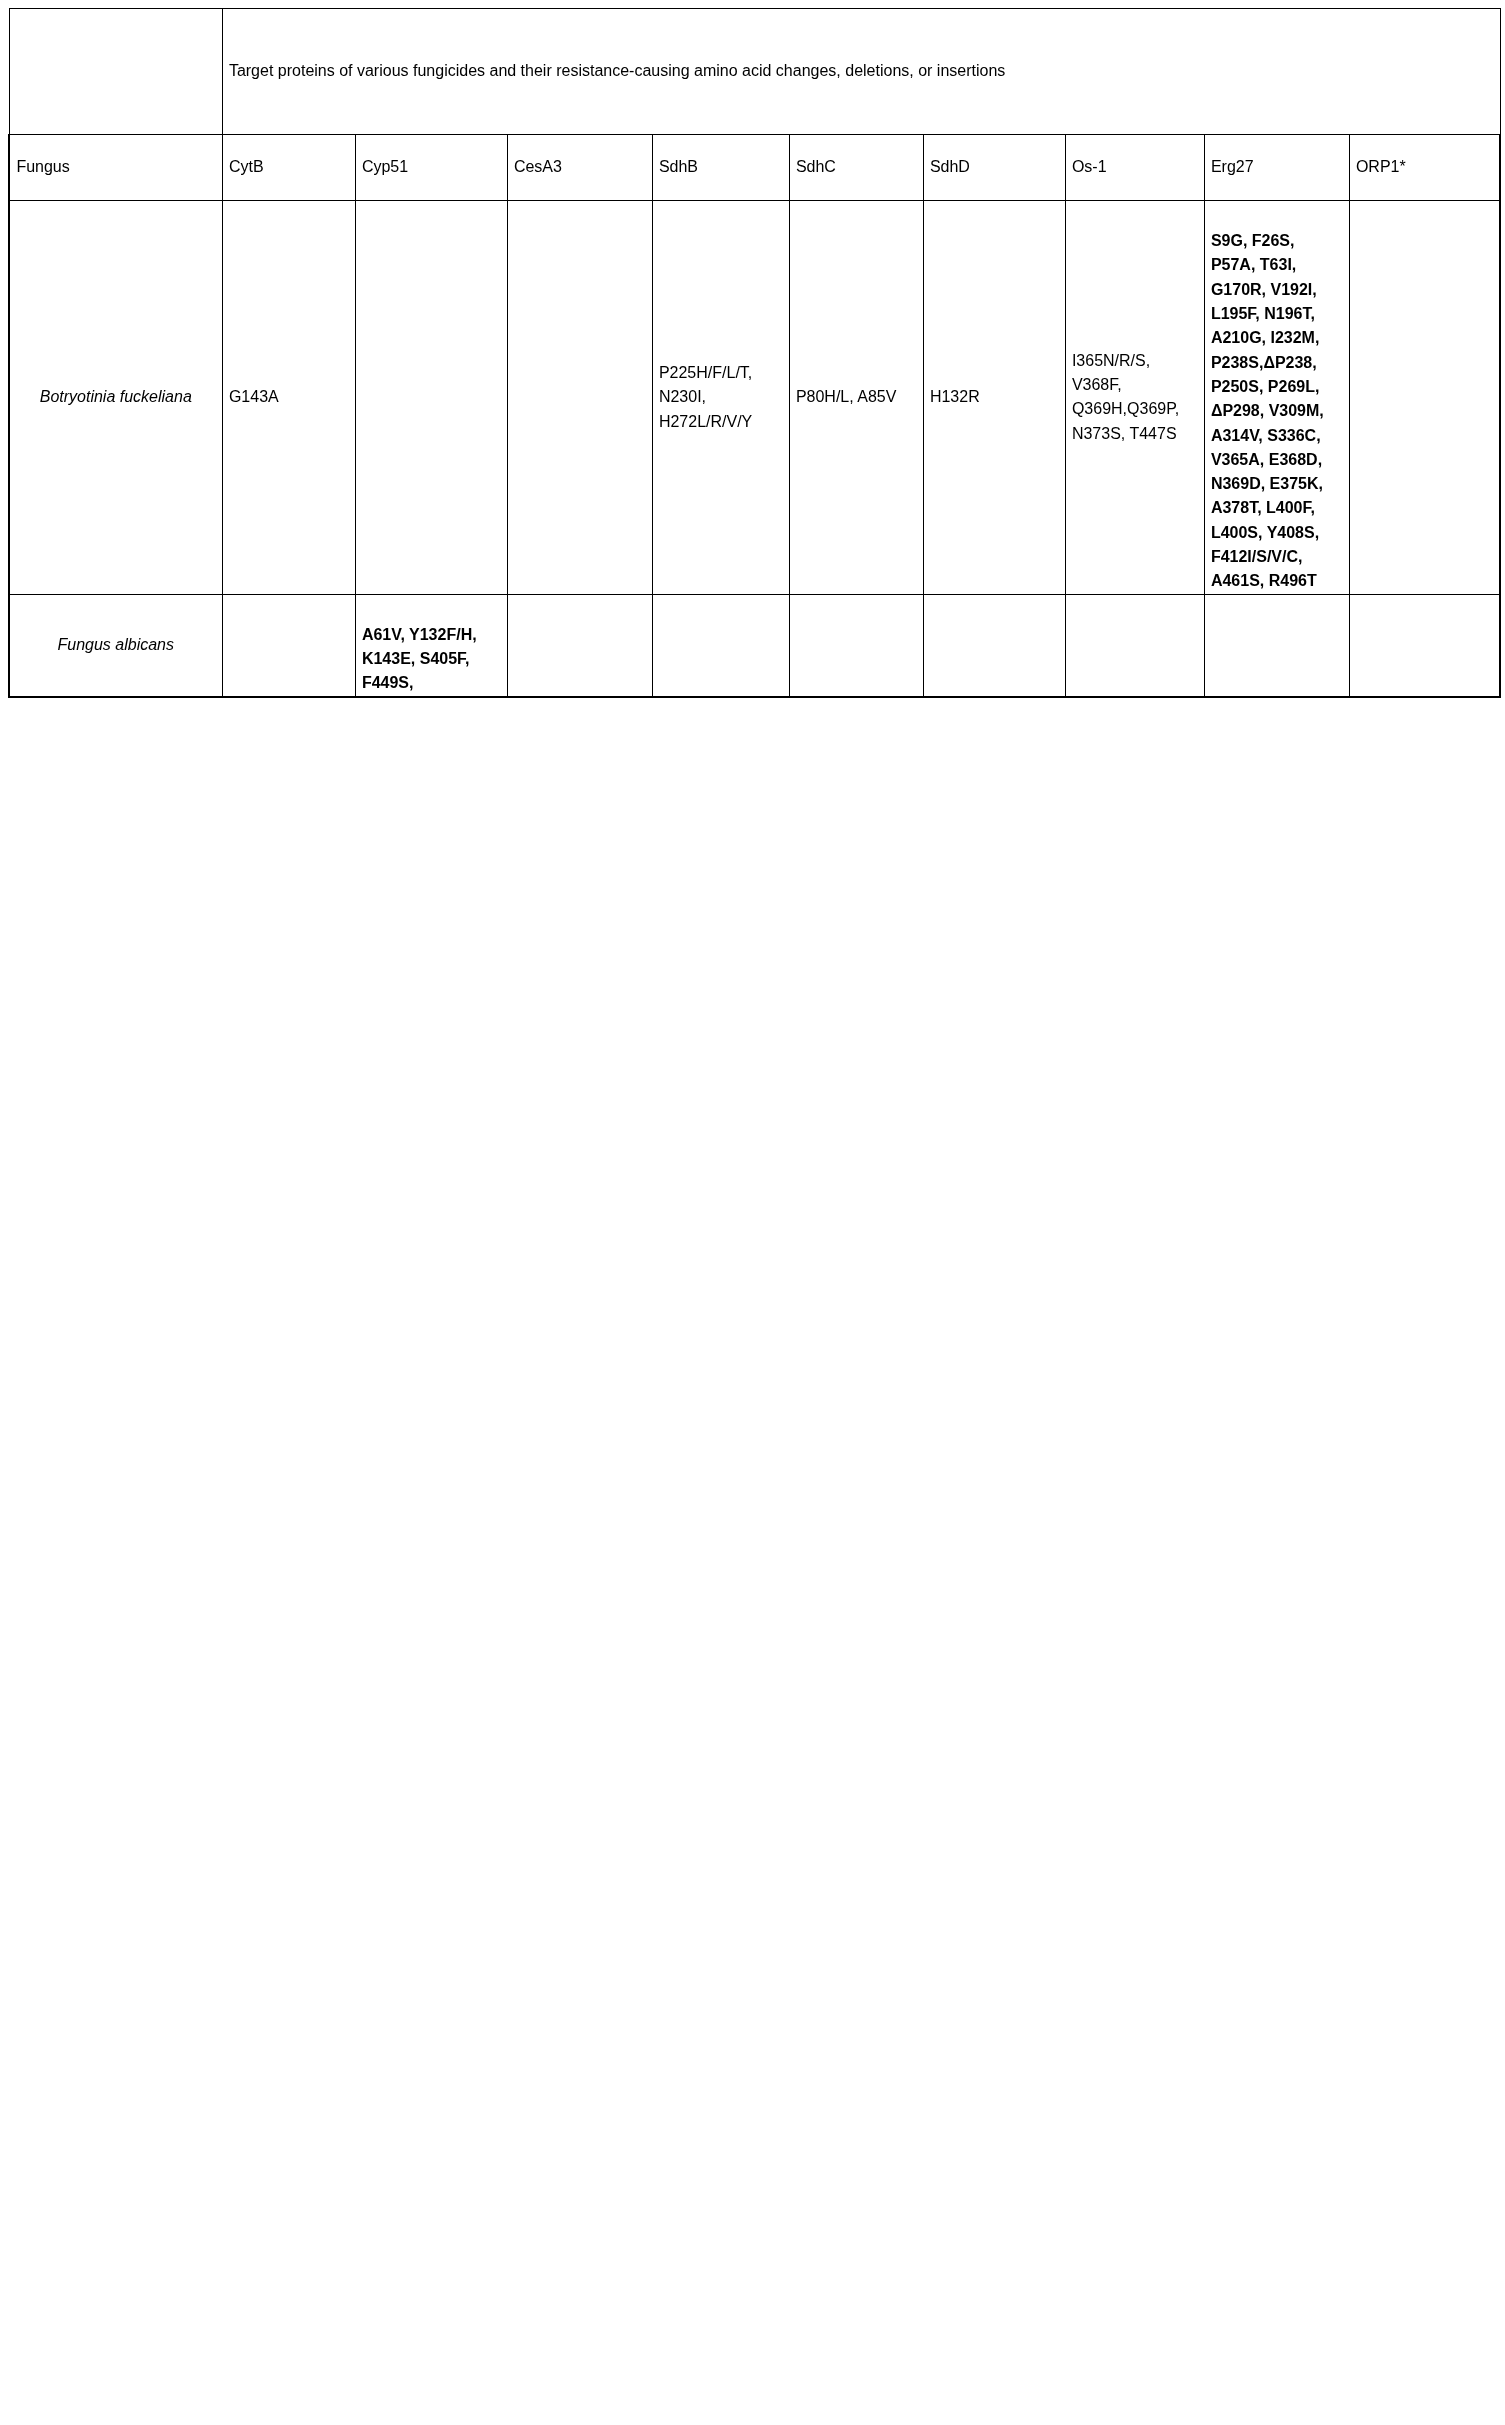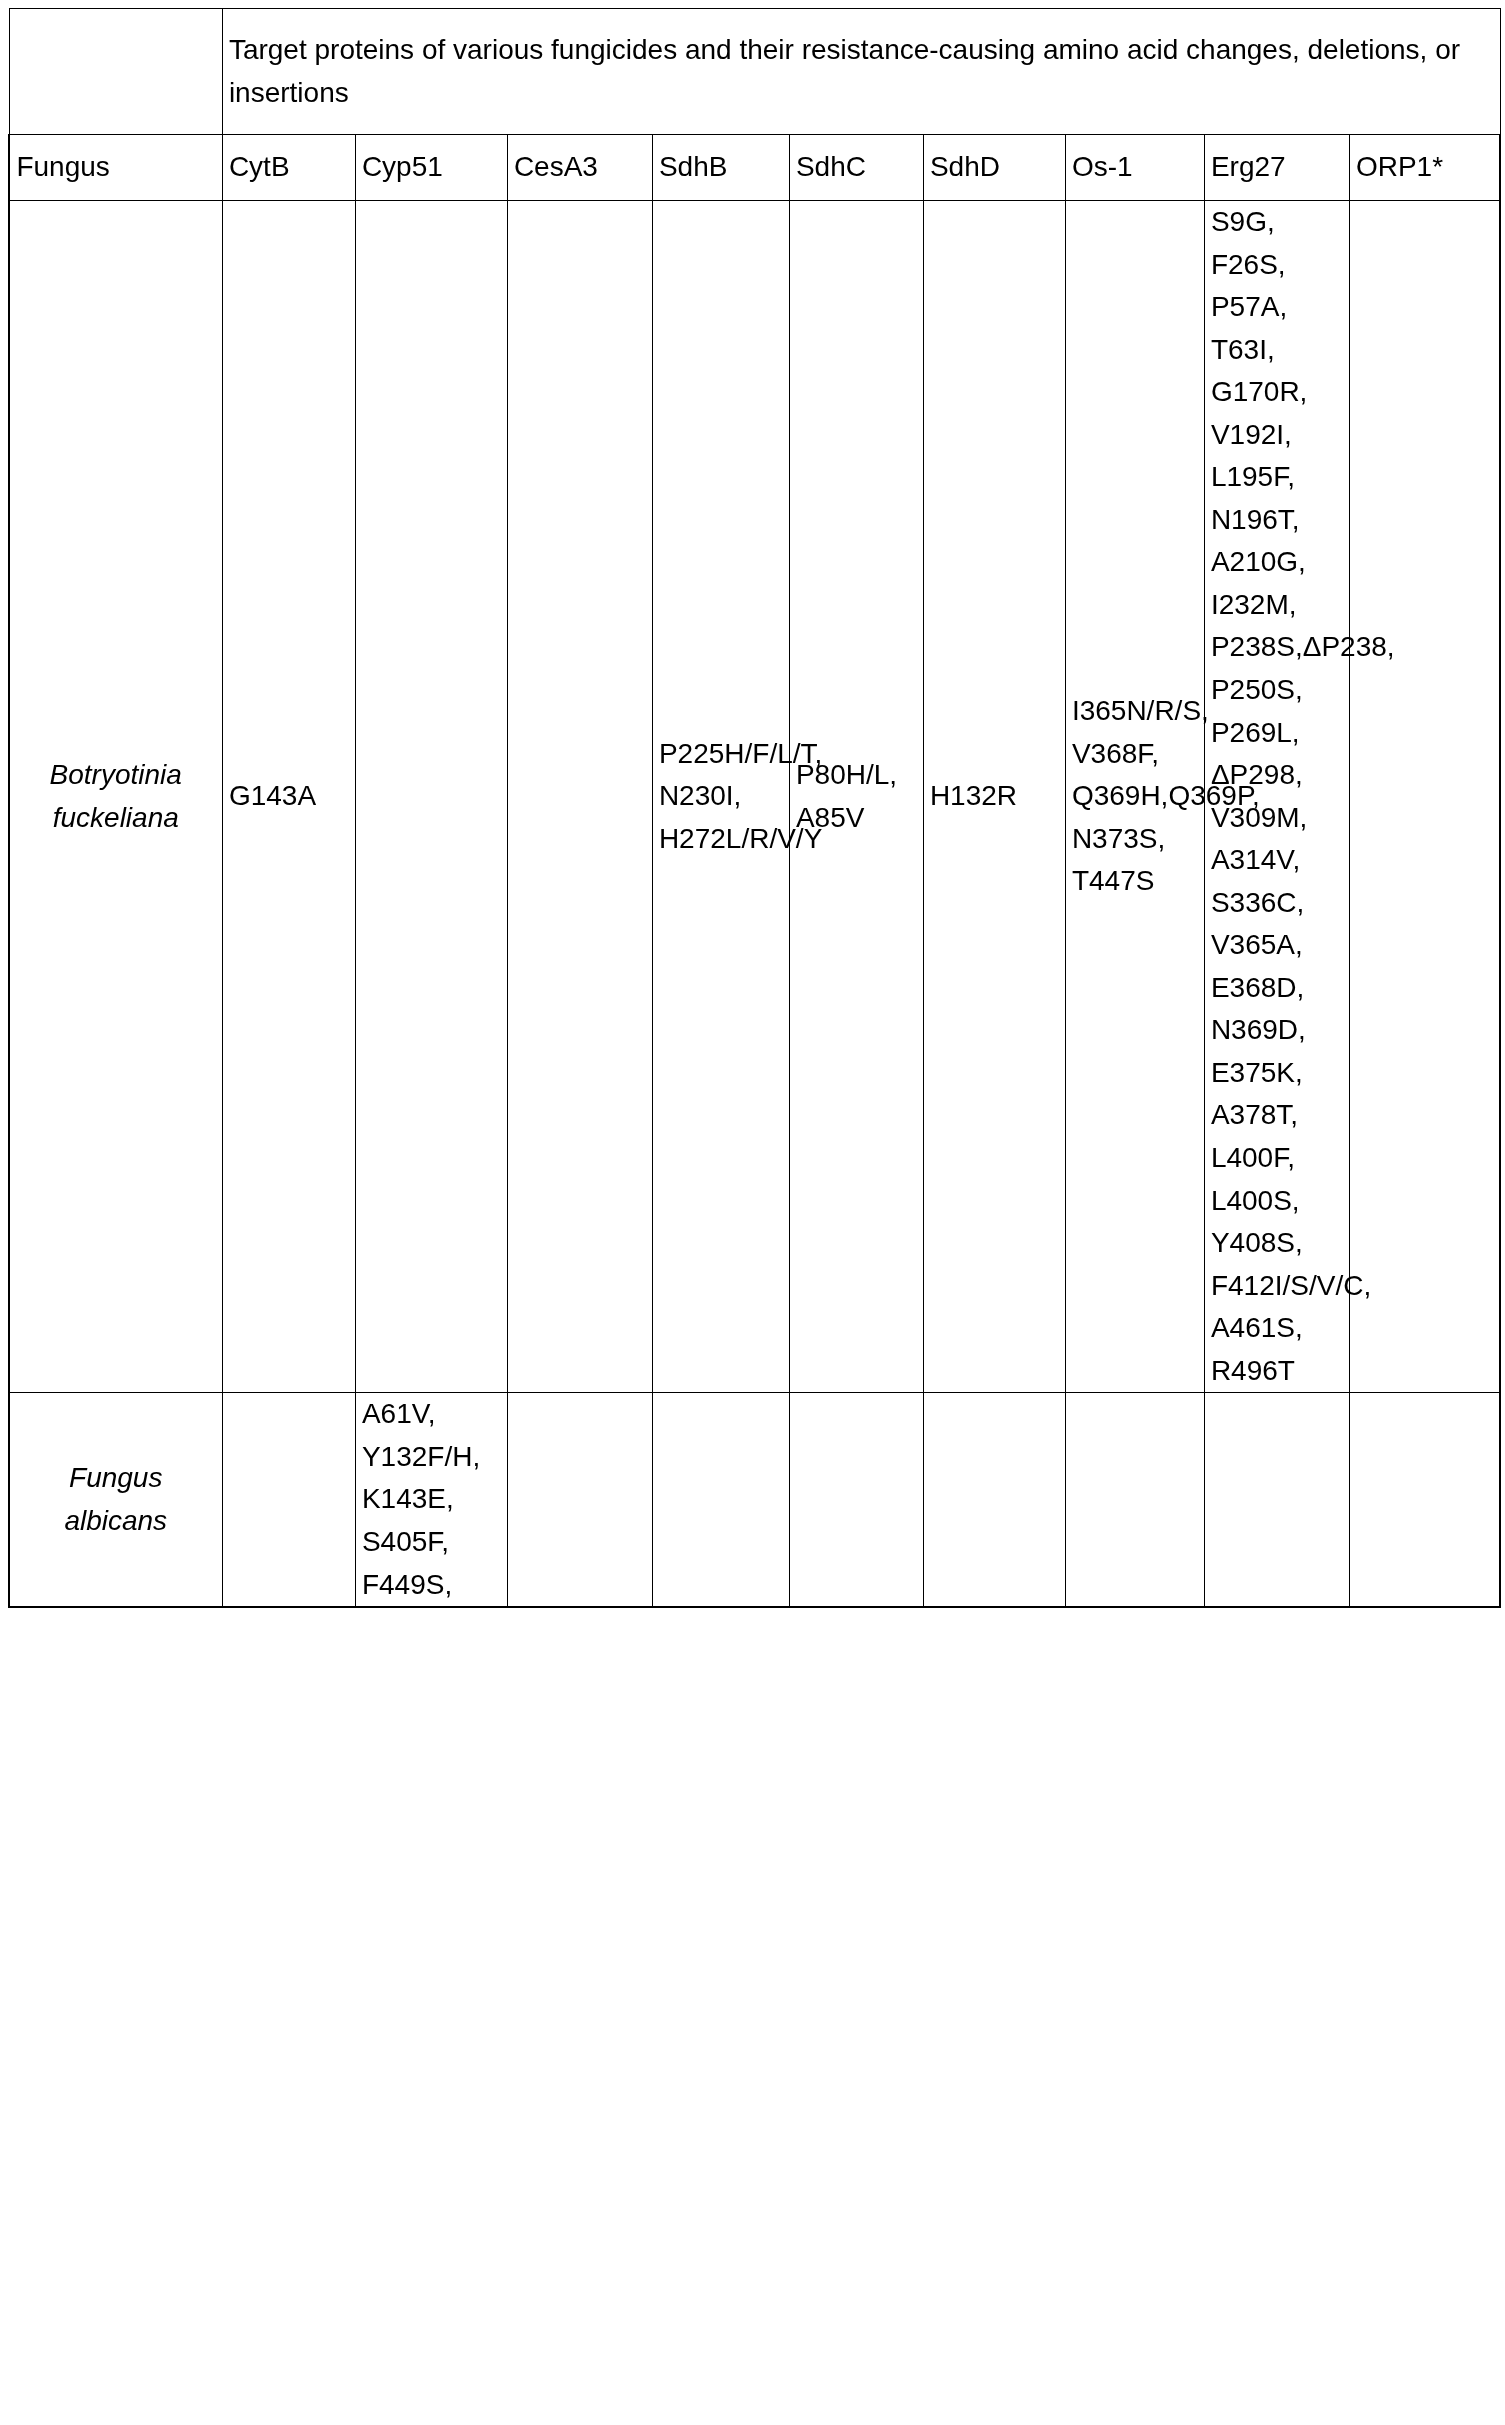--- a/index.html
+++ b/index.html
@@ -29,21 +29,21 @@
     margin-left: 8px;
     margin-top: 8px;
   }
 
   table.fungus-table td,
   table.fungus-table th {
     border: 1.6px solid #000000;
     vertical-align: middle;
     padding: 0 6.4px;
     font-weight: normal;
-    font-size: 28px;
+    font-size: 16px;
     line-height: 1.52;
     text-align: left;
     background: #ffffff;
     box-sizing: border-box;
   }
 
   
   col.c-fungus { width: 213px; }
   col.c-cytb   { width: 133px; }
   col.c-cyp51  { width: 152px; }
@@ -87,21 +87,21 @@
     border-right: 2.4px solid #000000;
   }
 
   
   td.body-cell {
     vertical-align: middle;
     font-size: 24px;
     line-height: 1.53;
     padding: 0 6.4px;
   }
-  td.body-cell.top-align { vertical-align: top; padding-top: 0; }
+  td.body-cell.top-align { vertical-align: top; padding-top: 28px; font-weight: bold; }
   tr.body-row td:first-child { border-left: 2.4px solid #000000; text-align: center; }
   tr.body-row td:last-child  { border-right: 2.4px solid #000000; }
   tr.body-row.last-row td { border-bottom: 2.4px solid #000000; }
 
   .species {
     font-style: italic;
   }
 
   .cell-lines { display: block; white-space: pre-line; }
 </style>

